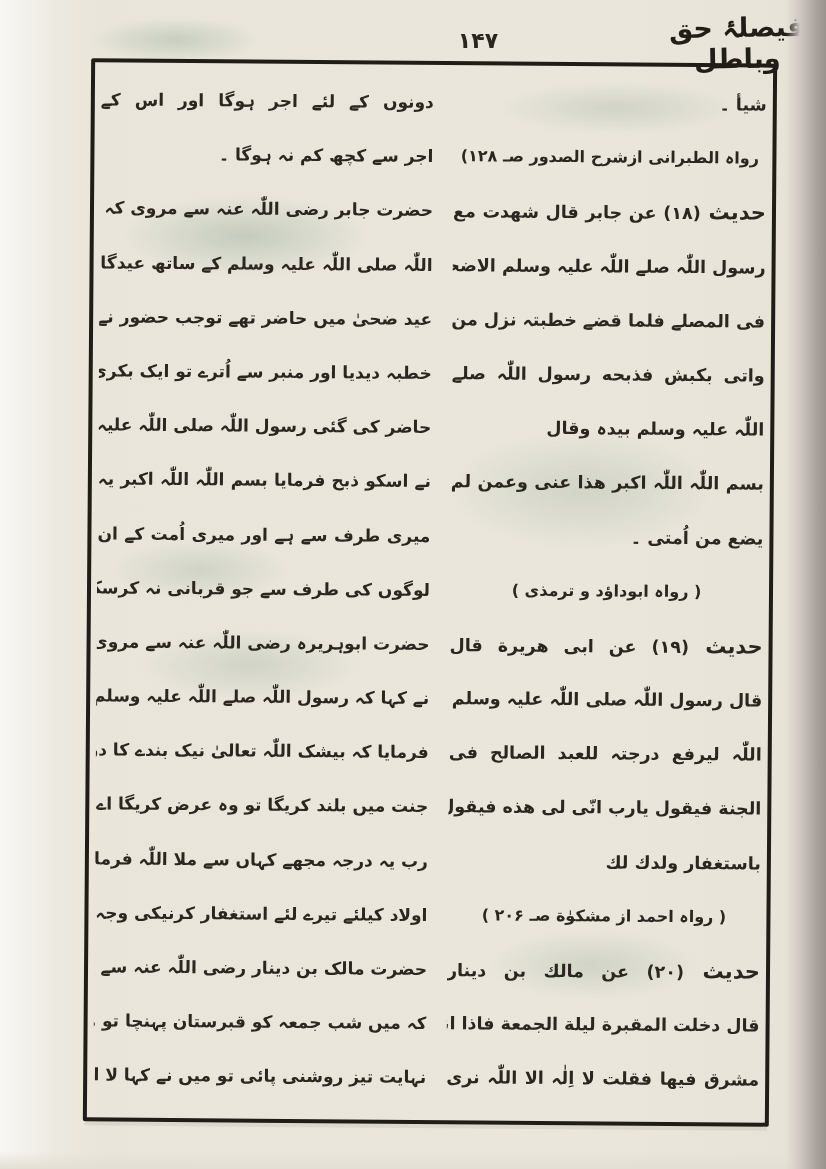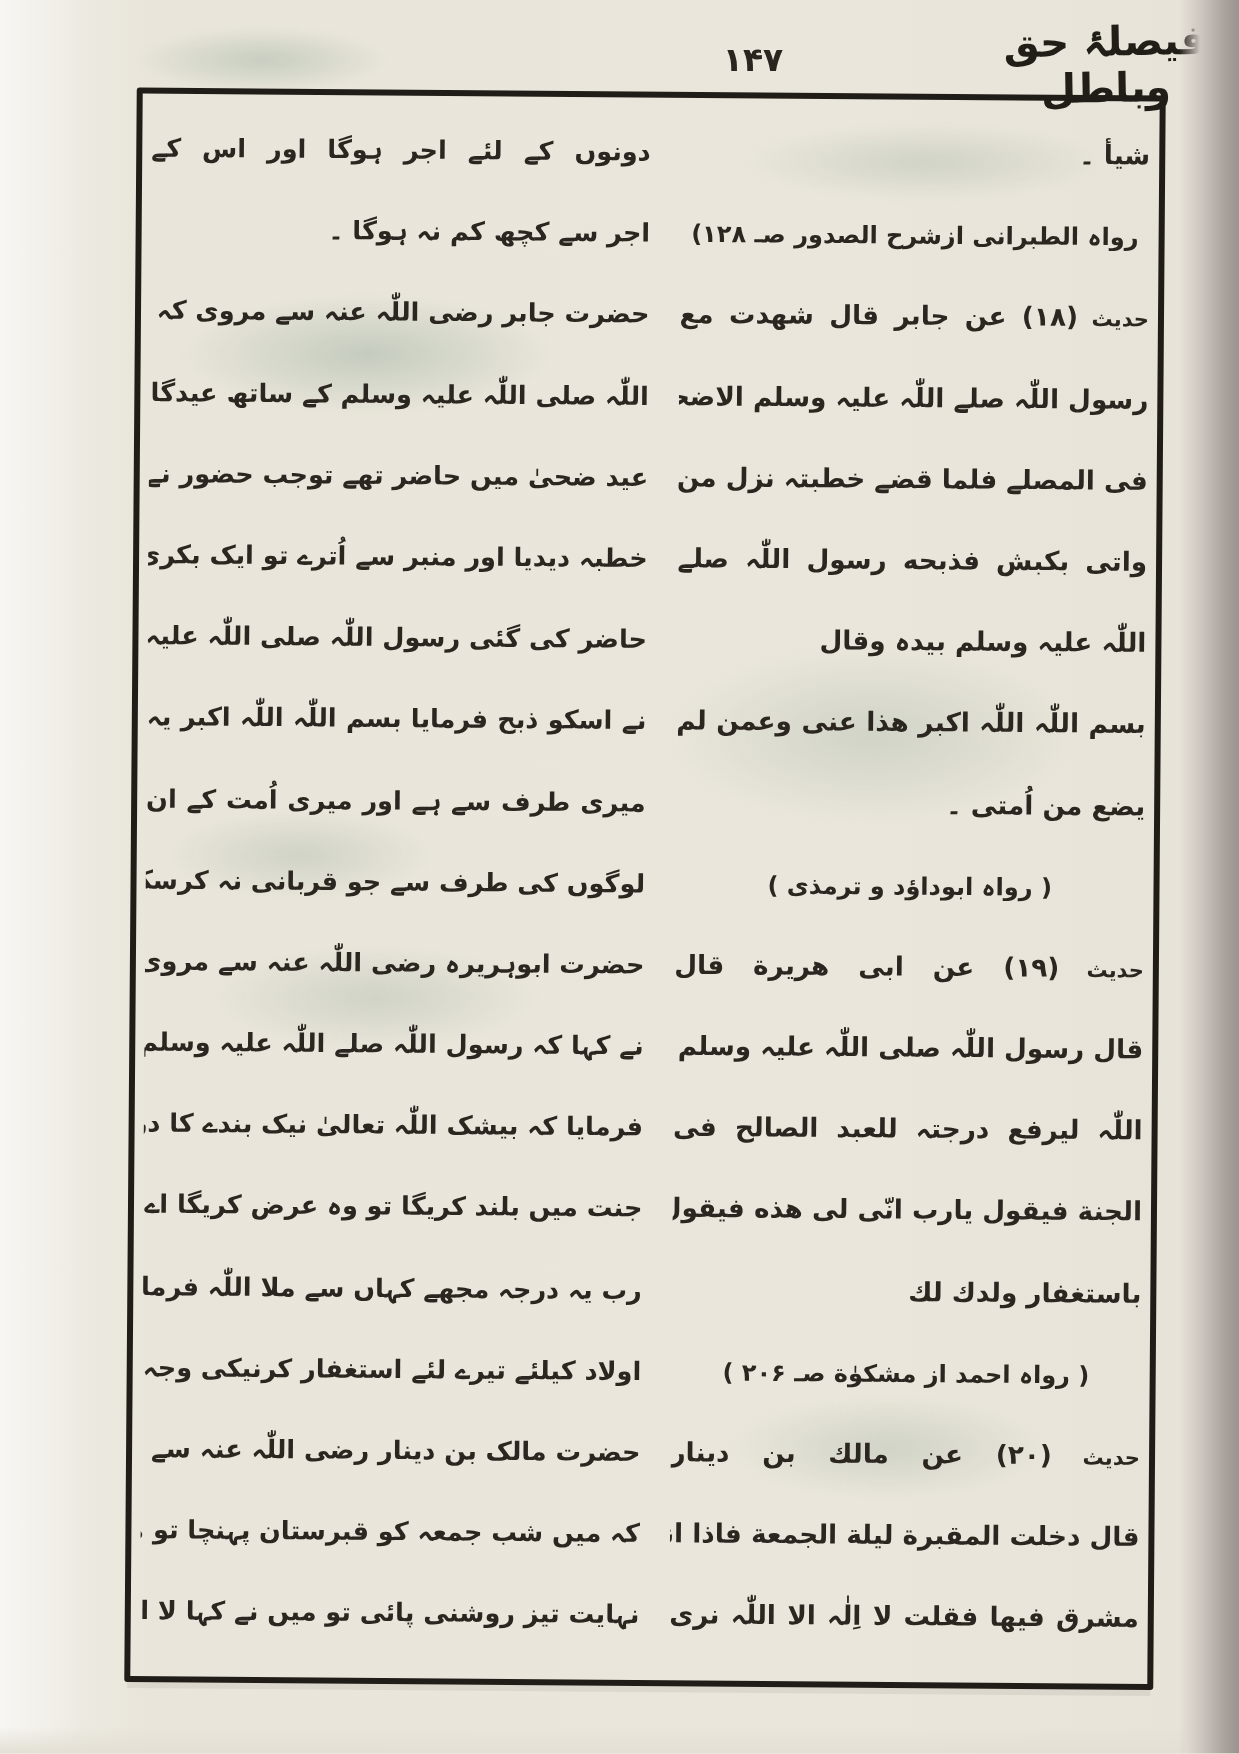--- a/index.html
+++ b/index.html
@@ -26,40 +26,40 @@
   .g3{top:430px;right:110px;width:270px;height:120px;}
   .g4{top:630px;left:140px;width:220px;height:70px;}
   .g5{top:930px;right:130px;width:210px;height:70px;}
   .g6{top:18px;left:90px;width:170px;height:44px;background:radial-gradient(ellipse at center,rgba(110,145,125,0.28),rgba(110,145,125,0) 70%);}
   .g7{top:540px;left:110px;width:180px;height:60px;}
 
   
   .book-title{position:absolute;top:12px;right:14px;width:150px;
     font-size:27px;font-weight:bold;text-align:center;color:#211d17;
     transform:rotate(-1deg);}
-  .page-number{position:absolute;top:28px;left:472px;width:60px;
+  .page-number{position:absolute;top:28px;left:448px;width:60px;
     font-size:22px;font-weight:bold;text-align:center;color:#2a261f;}
 
   
   .frame{position:absolute;left:87px;top:61px;width:678px;height:1055px;
     border:4px solid #201d18;border-radius:2px;
     transform:rotate(0.45deg);transform-origin:50% 50%;
     box-shadow:0 6px 0 -2px rgba(120,115,105,0.12);}
   .columns{position:absolute;inset:0;display:flex;direction:rtl;
     padding:10px 6px 0 6px;justify-content:space-between;}
   .col{overflow:hidden;}
   .col-arabic{width:47%;}
   .col-urdu{width:50%;}
   .line{height:54.2px;line-height:54.2px;font-size:17px;font-weight:bold;
     text-align:justify;text-align-last:justify;overflow:hidden;
     white-space:nowrap;color:#2b2620;}
   .col-arabic .line{font-size:17.5px;}
   .line.short{text-align:right;text-align-last:right;}
   .line.ref{text-align:center;text-align-last:center;font-size:16px;}
-  .line .lead{font-size:14px;letter-spacing:0.5px;}
+  .line .lead{font-size:21px;letter-spacing:0.5px;}
 </style>
 </head>
 <body>
 
 <div class="page">
 
   <div class="edge-left"></div>
   <div class="edge-bottom"></div>
 
   <div class="ghost g1"></div>

